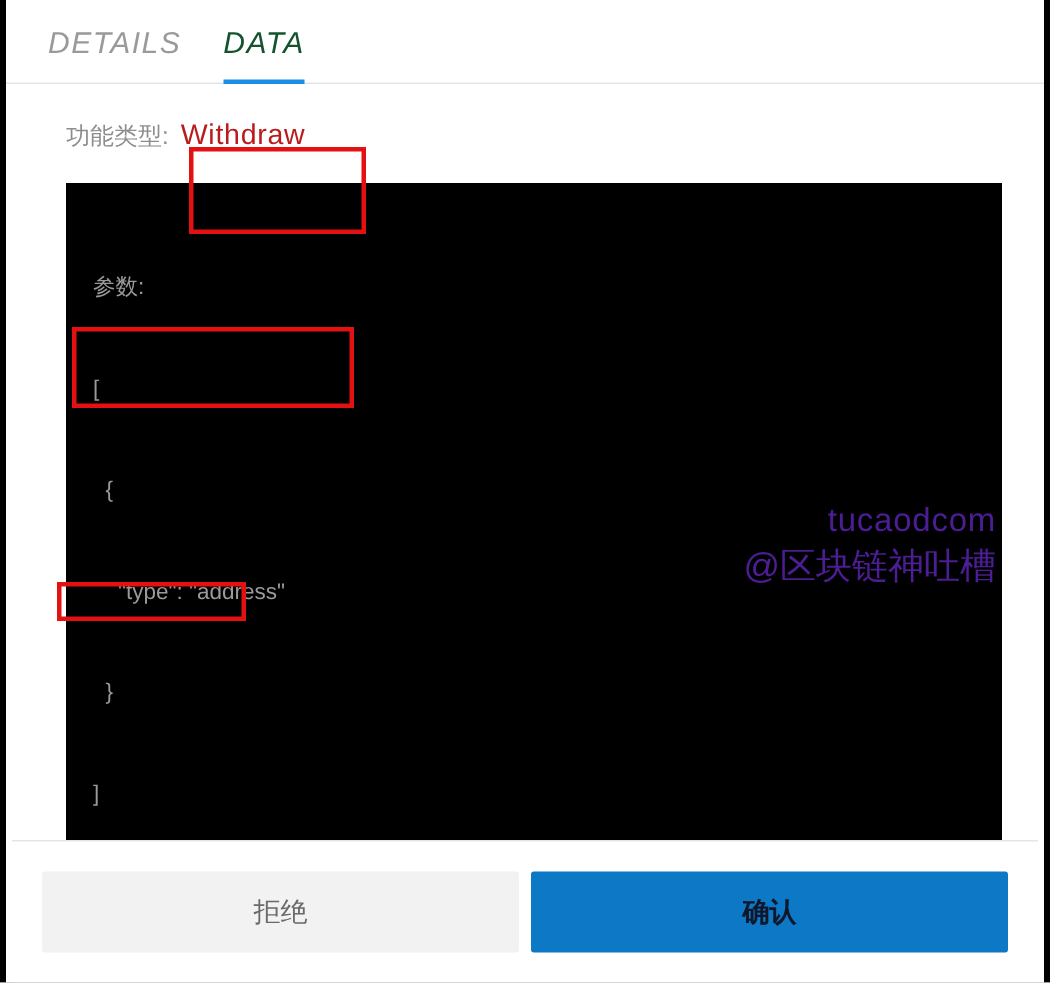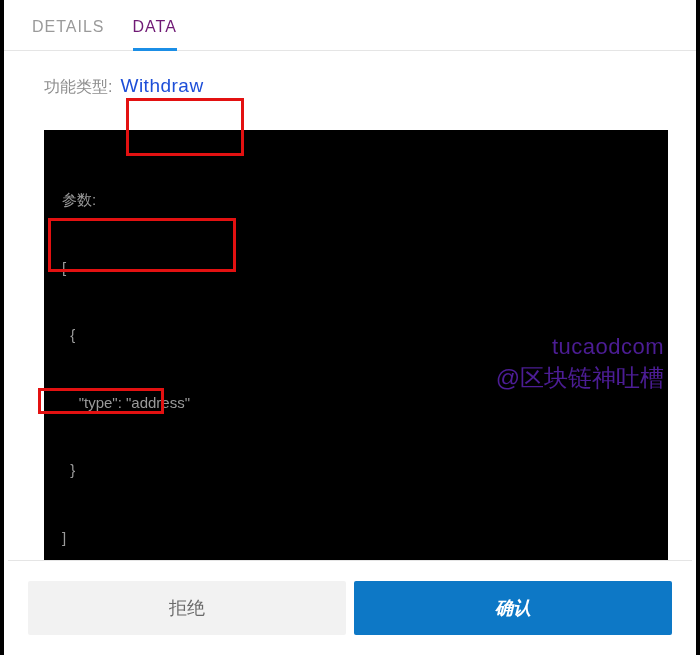--- a/index.html
+++ b/index.html
@@ -1,31 +1,31 @@
 <!DOCTYPE html>
 <html><head>
 <meta charset="utf-8">
 <style>
   * { box-sizing: border-box; margin: 0; padding: 0; }
   html, body { width: 700px; height: 655px; font-family: Arial, "Helvetica Neue", sans-serif; background: #fff; }
   .app { position: relative; width: 700px; height: 655px; background: #fff; border-left: 4px solid #000; border-right: 4px solid #020202; overflow: hidden; }
   .tabs { display: flex; gap: 28px; padding: 18px 28px 0 28px; border-bottom: 1px solid #e5e5e5; }
-  .tab { font-size: 16px; letter-spacing: 1px; color: #9a9a9a; padding-bottom: 14px; cursor: pointer; position: relative; }
-  .tab.active { color: #701a75; }
+  .tab { font-size: 20px; letter-spacing: 1px; color: #9a9a9a; padding-bottom: 14px; cursor: pointer; position: relative; font-style: italic; }
+  .tab.active { color: #14532d; }
   .tab.active::after { content: ""; position: absolute; left: 0; right: 0; bottom: -1px; height: 3px; background: #1b8ee6; }
   .body { padding: 24px 28px 0 40px; }
-  .row-func { display: flex; align-items: baseline; gap: 8px; margin-bottom: 32px; position: relative; }
+  .row-func { display: flex; align-items: baseline; gap: 8px; margin-bottom: 20px; position: relative; }
   .lbl { color: #8d8d8d; font-size: 16px; }
-  .val { color: #1d4ed8; font-size: 19px; letter-spacing: 0.5px; }
+  .val { color: #b91c1c; font-size: 19px; letter-spacing: 0.5px; }
   .params-block { background: #000000; padding: 14px 18px 18px 18px; margin-bottom: 28px; color: #9a9a9a; font-size: 15px; line-height: 1.5; font-family: inherit; position: relative; white-space: pre; }
   .hex-label { color: #8d8d8d; font-size: 16px; letter-spacing: 0.5px; margin-bottom: 10px; }
   .actions { position: absolute; left: 4px; right: 4px; bottom: 0; padding: 20px; display: flex; gap: 8px; border-top: 1px solid #e5e5e5; background: #fff; }
   .btn { flex: 1; height: 54px; border: none; font-size: 18px; cursor: pointer; display: flex; align-items: center; justify-content: center; border-radius: 2px; }
   .btn-reject { background: #f2f2f2; color: #6a6a6a; }
-  .btn-confirm { background: #0d78c6; color: #ffffff; font-weight: 600; font-style: italic; }
+  .btn-confirm { background: #0d78c6; color: #0f172a; font-weight: 600; }
   .redbox { position: absolute; border: 3px solid #e31111; pointer-events: none; }
   .watermark { position: absolute; right: 32px; top: 332px; text-align: right; color: #4c1d95; font-family: "Microsoft YaHei", sans-serif; line-height: 1.35; pointer-events: none; }
   .wm1 { font-size: 22px; letter-spacing: 0.5px; }
   .wm2 { font-size: 24px; }
 </style>
 </head>
 <body>
 
 <div class="app">
 

